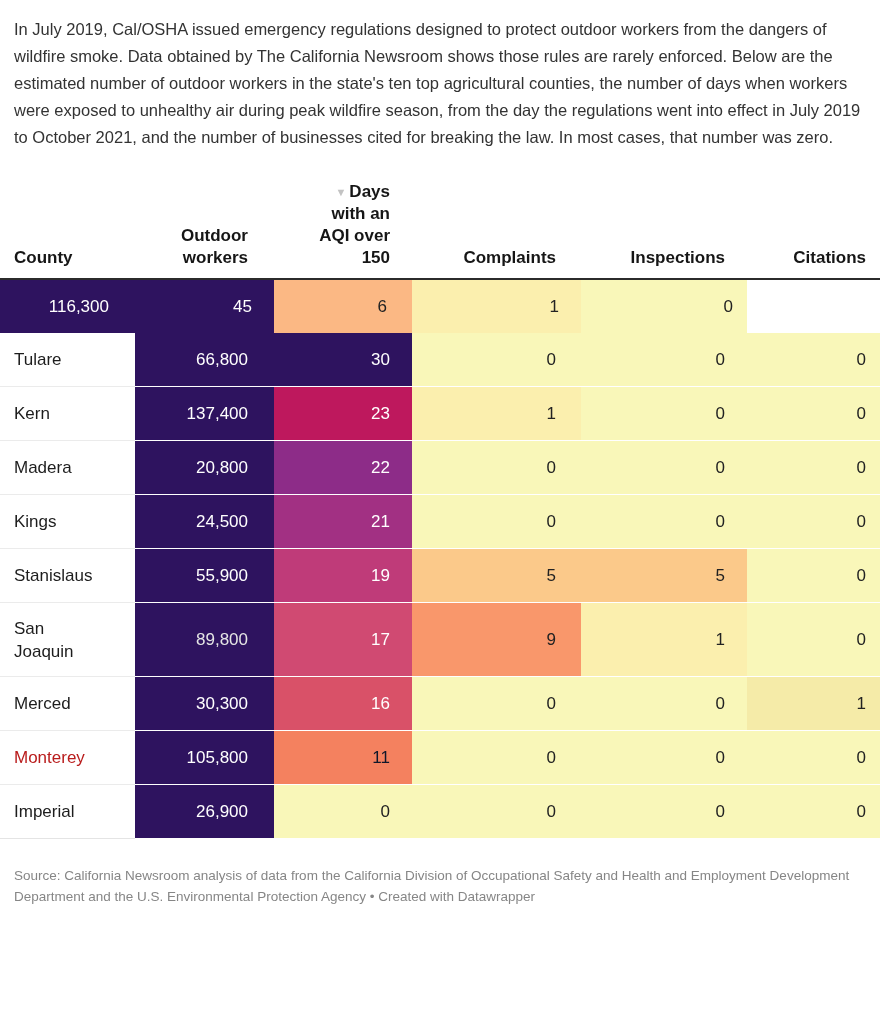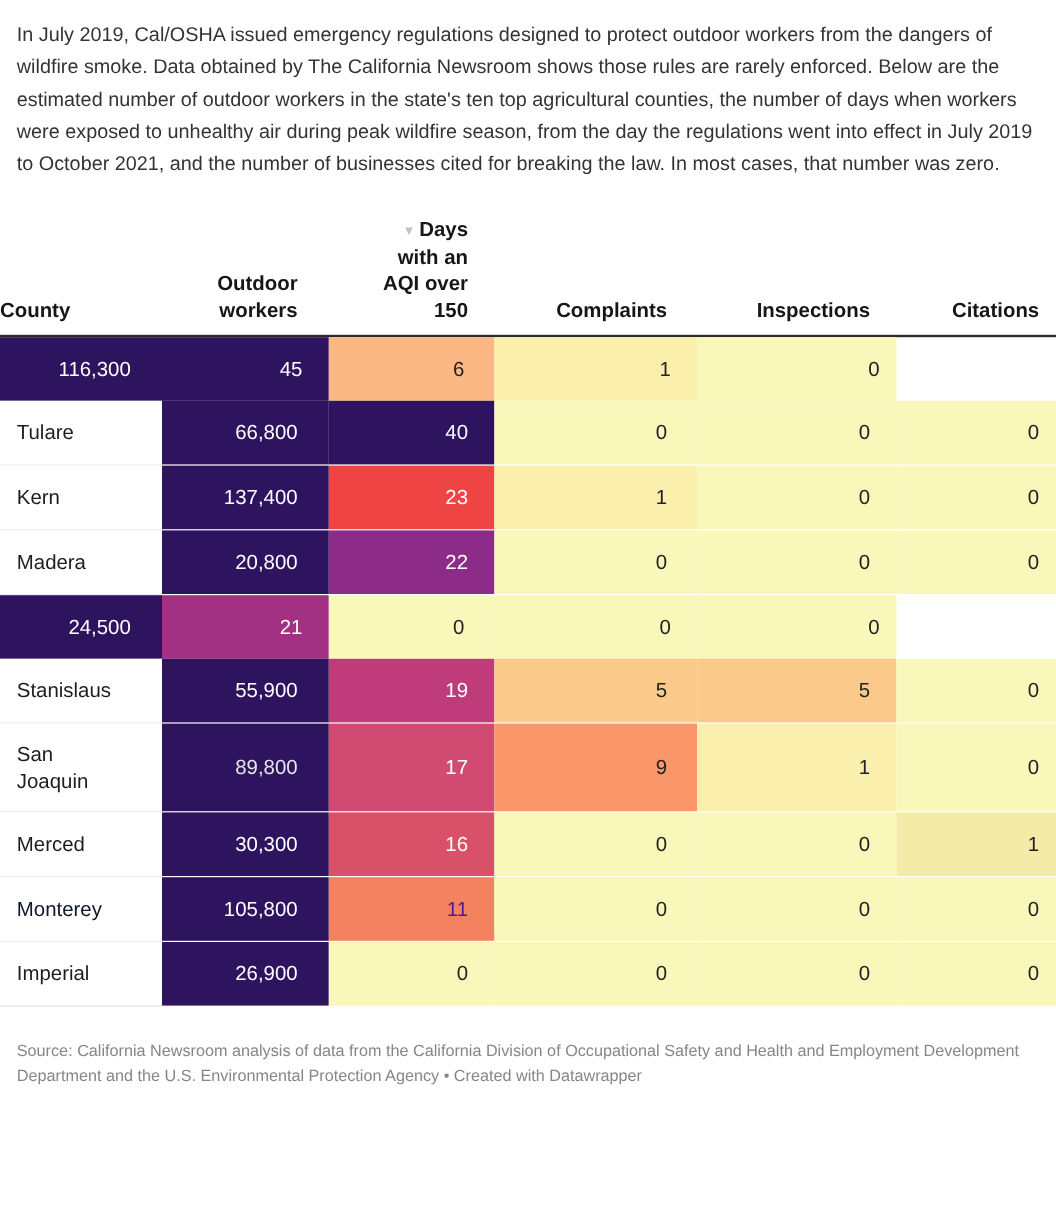--- a/index.html
+++ b/index.html
@@ -25,21 +25,21 @@
   .grid{display:grid;grid-template-columns:135px 139px 138px 169px 166px 133px;}
   .thead{
     align-items:end;
     padding-bottom:9px;
     border-bottom:2px solid #2b2b2b;
   }
   .th{
     font-size:17px;line-height:22px;font-weight:700;color:#161616;
     text-align:right;cursor:pointer;
   }
-  .th.c1{text-align:left;}
+  .th.c1{text-align:left;padding-left:14px;}
   .th.c2{padding-right:26px;}
   .th.c3{padding-right:22px;}
   .th.c4{padding-right:25px;}
   .th.c5{padding-right:22px;}
   .th.c6{padding-right:14px;}
   .days-wrap{display:inline-block;width:86px;text-align:right;}
   .sort-arrow{
     color:#c3c3c3;font-size:11px;vertical-align:1px;margin-right:3px;
   }
   .row .cell{
@@ -84,45 +84,46 @@
       <div class="cell c2" style="background-color: rgb(46, 19, 95); color: rgb(255, 255, 255);">116,300</div>
       <div class="cell c3" style="background-color: rgb(46, 19, 95); color: rgb(255, 255, 255);">45</div>
       <div class="cell c4" style="background-color: rgb(251, 184, 132); color: rgb(34, 34, 34);">6</div>
       <div class="cell c5" style="background-color: rgb(251, 239, 174); color: rgb(34, 34, 34);">1</div>
       <div class="cell c6" style="background-color: rgb(249, 247, 185); color: rgb(34, 34, 34);">0</div>
     </div>
 
     <div class="grid row">
       <div class="cell c1" style="background-color: rgb(255, 255, 255); color: rgb(29, 29, 29);">Tulare</div>
       <div class="cell c2" style="background-color: rgb(46, 19, 95); color: rgb(255, 255, 255);">66,800</div>
-      <div class="cell c3" style="background-color: rgb(46, 19, 95); color: rgb(255, 255, 255);">40</div>
+      <div class="cell c3" style="background-color: rgb(46, 19, 95); color: rgb(255, 255, 255);">30</div>
       <div class="cell c4" style="background-color: rgb(249, 247, 185); color: rgb(34, 34, 34);">0</div>
       <div class="cell c5" style="background-color: rgb(249, 247, 185); color: rgb(34, 34, 34);">0</div>
       <div class="cell c6" style="background-color: rgb(249, 247, 185); color: rgb(34, 34, 34);">0</div>
     </div>
 
     <div class="grid row">
       <div class="cell c1" style="background-color: rgb(255, 255, 255); color: rgb(29, 29, 29);">Kern</div>
       <div class="cell c2" style="background-color: rgb(46, 19, 95); color: rgb(255, 255, 255);">137,400</div>
-      <div class="cell c3" style="background-color: #ef4444; color: rgb(255, 255, 255);">23</div>
+      <div class="cell c3" style="background-color: #be185d; color: rgb(255, 255, 255);">23</div>
       <div class="cell c4" style="background-color: rgb(251, 239, 174); color: rgb(34, 34, 34);">1</div>
       <div class="cell c5" style="background-color: rgb(249, 247, 185); color: rgb(34, 34, 34);">0</div>
       <div class="cell c6" style="background-color: rgb(249, 247, 185); color: rgb(34, 34, 34);">0</div>
     </div>
 
     <div class="grid row">
       <div class="cell c1" style="background-color: rgb(255, 255, 255); color: rgb(29, 29, 29);">Madera</div>
       <div class="cell c2" style="background-color: rgb(46, 19, 95); color: rgb(255, 255, 255);">20,800</div>
       <div class="cell c3" style="background-color: rgb(141, 44, 136); color: rgb(255, 255, 255);">22</div>
       <div class="cell c4" style="background-color: rgb(249, 247, 185); color: rgb(34, 34, 34);">0</div>
       <div class="cell c5" style="background-color: rgb(249, 247, 185); color: rgb(34, 34, 34);">0</div>
       <div class="cell c6" style="background-color: rgb(249, 247, 185); color: rgb(34, 34, 34);">0</div>
     </div>
 
     <div class="grid row">
+      <div class="cell c1" style="background-color: rgb(255, 255, 255); color: rgb(29, 29, 29);">Kings</div>
       <div class="cell c2" style="background-color: rgb(46, 19, 95); color: rgb(255, 255, 255);">24,500</div>
       <div class="cell c3" style="background-color: rgb(162, 48, 131); color: rgb(255, 255, 255);">21</div>
       <div class="cell c4" style="background-color: rgb(249, 247, 185); color: rgb(34, 34, 34);">0</div>
       <div class="cell c5" style="background-color: rgb(249, 247, 185); color: rgb(34, 34, 34);">0</div>
       <div class="cell c6" style="background-color: rgb(249, 247, 185); color: rgb(34, 34, 34);">0</div>
     </div>
 
     <div class="grid row">
       <div class="cell c1" style="background-color: rgb(255, 255, 255); color: rgb(29, 29, 29);">Stanislaus</div>
       <div class="cell c2" style="background-color: rgb(46, 19, 95); color: rgb(255, 255, 255);">55,900</div>
@@ -145,23 +146,23 @@
     <div class="grid row">
       <div class="cell c1" style="background-color: rgb(255, 255, 255); color: rgb(29, 29, 29);">Merced</div>
       <div class="cell c2" style="background-color: rgb(46, 19, 95); color: rgb(255, 255, 255);">30,300</div>
       <div class="cell c3" style="background-color: rgb(217, 81, 104); color: rgb(255, 255, 255);">16</div>
       <div class="cell c4" style="background-color: rgb(249, 247, 185); color: rgb(34, 34, 34);">0</div>
       <div class="cell c5" style="background-color: rgb(249, 247, 185); color: rgb(34, 34, 34);">0</div>
       <div class="cell c6" style="background-color: rgb(245, 235, 168); color: rgb(34, 34, 34);">1</div>
     </div>
 
     <div class="grid row">
-      <div class="cell c1" style="background-color: rgb(255, 255, 255); color: #0f172a;">Monterey</div>
+      <div class="cell c1" style="background-color: rgb(255, 255, 255); color: #b91c1c;">Monterey</div>
       <div class="cell c2" style="background-color: rgb(46, 19, 95); color: rgb(255, 255, 255);">105,800</div>
-      <div class="cell c3" style="background-color: rgb(244, 129, 95); color: #4c1d95;">11</div>
+      <div class="cell c3" style="background-color: rgb(244, 129, 95); color: #0f172a;">11</div>
       <div class="cell c4" style="background-color: rgb(249, 247, 185); color: rgb(34, 34, 34);">0</div>
       <div class="cell c5" style="background-color: rgb(249, 247, 185); color: rgb(34, 34, 34);">0</div>
       <div class="cell c6" style="background-color: rgb(249, 247, 185); color: rgb(34, 34, 34);">0</div>
     </div>
 
     <div class="grid row">
       <div class="cell c1" style="background-color: rgb(255, 255, 255); color: rgb(29, 29, 29);">Imperial</div>
       <div class="cell c2" style="background-color: rgb(46, 19, 95); color: rgb(255, 255, 255);">26,900</div>
       <div class="cell c3" style="background-color: rgb(249, 247, 185); color: rgb(34, 34, 34);">0</div>
       <div class="cell c4" style="background-color: rgb(249, 247, 185); color: rgb(34, 34, 34);">0</div>

